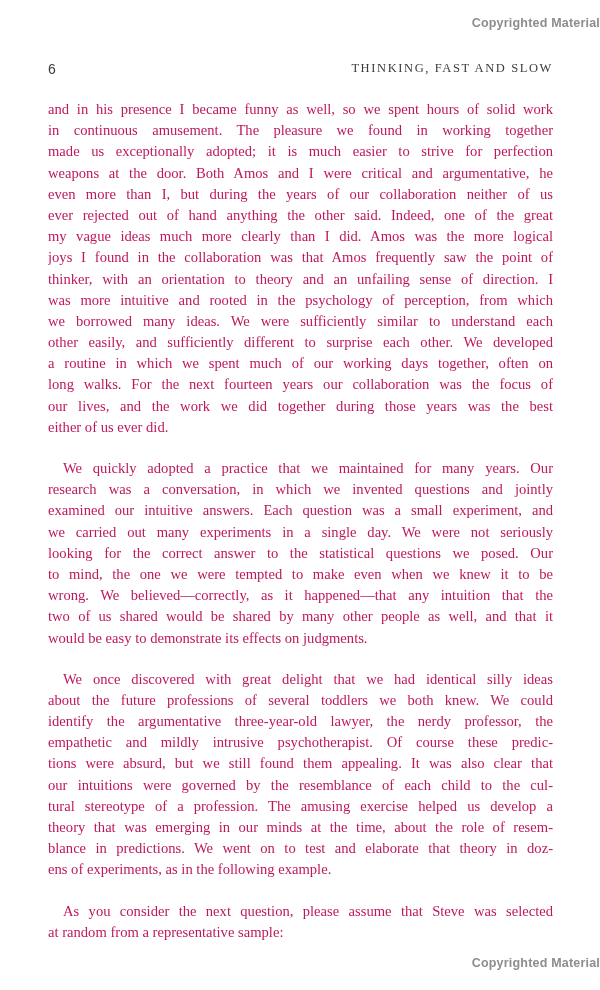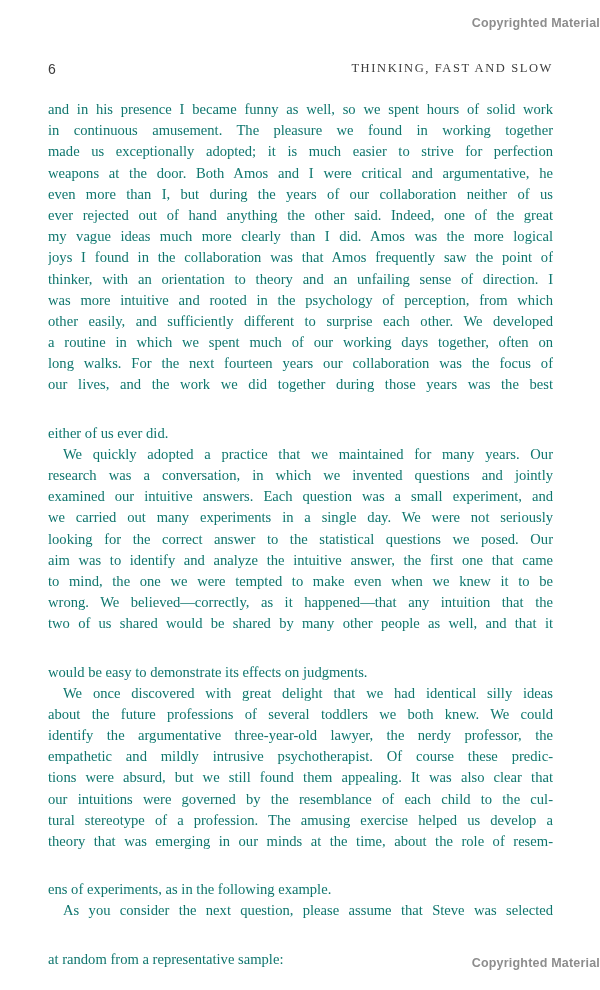--- a/index.html
+++ b/index.html
@@ -53,34 +53,34 @@
     color: #3c3c3c;
   }
 
   .body-text {
     position: absolute;
     top: 99px;
     left: 48px;
     width: 505px;
     font-size: 14.6px;
     line-height: 21.2px;
-    color: #0f766e;
+    color: #be185d;
   }
   .line {
     text-align: justify;
     text-align-last: justify;
     height: 21.2px;
     overflow: hidden;
   }
   .line.last {
     text-align-last: left;
-    margin-top: 27px;
   }
   .line.indent {
     text-indent: 15px;
+    margin-top: 20px;
   }
 </style>
 </head>
 <body>
 
 <div class="page">
 
   <div class="copyright top">Copyrighted Material</div>
 
   <div class="page-header">
@@ -92,43 +92,44 @@
       <div class="line">and in his presence I became funny as well, so we spent hours of solid work</div>
       <div class="line">in continuous amusement. The pleasure we found in working together</div>
       <div class="line">made us exceptionally adopted; it is much easier to strive for perfection</div>
       <div class="line">weapons at the door. Both Amos and I were critical and argumentative, he</div>
       <div class="line">even more than I, but during the years of our collaboration neither of us</div>
       <div class="line">ever rejected out of hand anything the other said. Indeed, one of the great</div>
       <div class="line">my vague ideas much more clearly than I did. Amos was the more logical</div>
       <div class="line">joys I found in the collaboration was that Amos frequently saw the point of</div>
       <div class="line">thinker, with an orientation to theory and an unfailing sense of direction. I</div>
       <div class="line">was more intuitive and rooted in the psychology of perception, from which</div>
+      <div class="line">we borrowed many ideas. We were sufficiently similar to understand each</div>
       <div class="line">other easily, and sufficiently different to surprise each other. We developed</div>
       <div class="line">a routine in which we spent much of our working days together, often on</div>
       <div class="line">long walks. For the next fourteen years our collaboration was the focus of</div>
       <div class="line">our lives, and the work we did together during those years was the best</div>
       <div class="line last">either of us ever did.</div>
       <div class="line indent">We quickly adopted a practice that we maintained for many years. Our</div>
       <div class="line">research was a conversation, in which we invented questions and jointly</div>
       <div class="line">examined our intuitive answers. Each question was a small experiment, and</div>
       <div class="line">we carried out many experiments in a single day. We were not seriously</div>
       <div class="line">looking for the correct answer to the statistical questions we posed. Our</div>
-      <div class="line">aim was to identify and analyze the intuitive answer, the first one that came</div>
       <div class="line">to mind, the one we were tempted to make even when we knew it to be</div>
       <div class="line">wrong. We believed—correctly, as it happened—that any intuition that the</div>
       <div class="line">two of us shared would be shared by many other people as well, and that it</div>
       <div class="line last">would be easy to demonstrate its effects on judgments.</div>
       <div class="line indent">We once discovered with great delight that we had identical silly ideas</div>
       <div class="line">about the future professions of several toddlers we both knew. We could</div>
       <div class="line">identify the argumentative three-year-old lawyer, the nerdy professor, the</div>
       <div class="line">empathetic and mildly intrusive psychotherapist. Of course these predic-</div>
       <div class="line">tions were absurd, but we still found them appealing. It was also clear that</div>
       <div class="line">our intuitions were governed by the resemblance of each child to the cul-</div>
       <div class="line">tural stereotype of a profession. The amusing exercise helped us develop a</div>
       <div class="line">theory that was emerging in our minds at the time, about the role of resem-</div>
+      <div class="line">blance in predictions. We went on to test and elaborate that theory in doz-</div>
       <div class="line last">ens of experiments, as in the following example.</div>
       <div class="line indent">As you consider the next question, please assume that Steve was selected</div>
       <div class="line last">at random from a representative sample:</div>
     </div>
 
   <div class="copyright bottom">Copyrighted Material</div>
 
 </div>
 
 </body></html>

